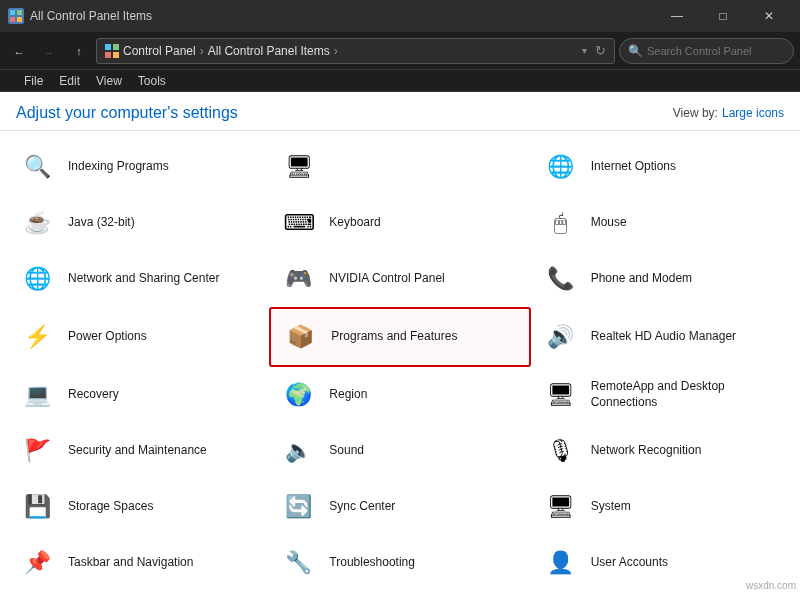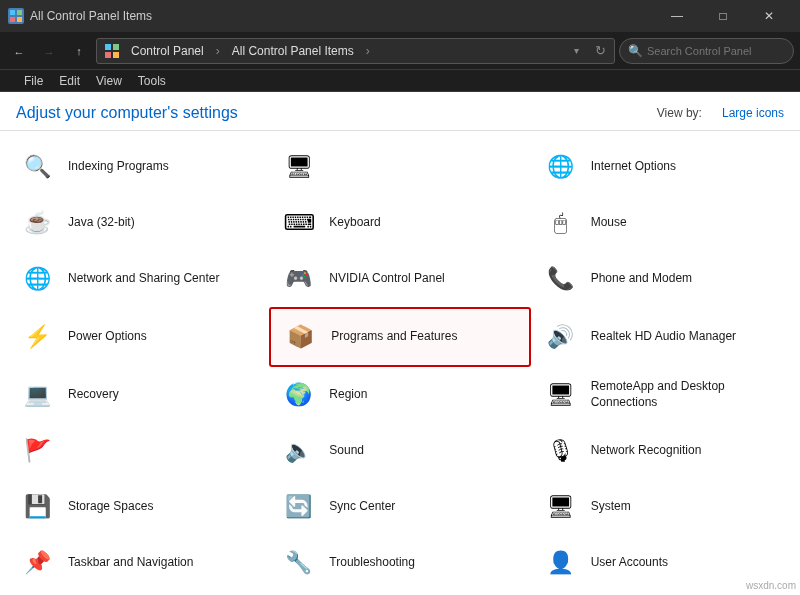--- a/index.html
+++ b/index.html
@@ -63,21 +63,21 @@
       flex: 1;
       background: #2d2d2d;
       border: 1px solid #555;
       border-radius: 3px;
       height: 26px;
       display: flex;
       align-items: center;
       padding: 0 8px;
       color: #ddd;
       font-size: 12px;
-      gap: 12px;
+      gap: 4px;
     }
     .path-sep { color: #888; }
     .search-box {
       width: 175px; height: 26px;
       background: #2d2d2d;
       border: 1px solid #555;
       border-radius: 13px;
       display: flex; align-items: center;
       padding: 0 8px;
       gap: 4px;
@@ -119,21 +119,21 @@
       align-items: center;
       padding: 12px 16px 8px 16px;
       border-bottom: 1px solid #e0e0e0;
     }
     .adjust-title {
       color: #0066cc;
       font-size: 16px;
       font-weight: 400;
     }
     .view-by {
-      display: flex; align-items: center; gap: 20px;
+      display: flex; align-items: center; gap: 4px;
       font-size: 12px; color: #444;
     }
     .view-by-label { color: #444; }
     .view-by-link { color: #0066cc; cursor: pointer; }
 
     
     .items-grid {
       display: grid;
       grid-template-columns: repeat(3, 1fr);
       padding: 8px 8px;
@@ -298,20 +298,21 @@
       <div class="grid-item">
         <div class="item-icon">🌍</div>
         <span class="item-label">Region</span>
       </div>
       <div class="grid-item">
         <div class="item-icon">🖥</div>
         <span class="item-label">RemoteApp and Desktop Connections</span>
       </div>
       <div class="grid-item">
         <div class="item-icon">🚩</div>
+        <span class="item-label">Security and Maintenance</span>
       </div>
       <div class="grid-item">
         <div class="item-icon">🔈</div>
         <span class="item-label">Sound</span>
       </div>
       <div class="grid-item">
         <div class="item-icon">🎙</div>
         <span class="item-label">Network Recognition</span>
       </div>
       <div class="grid-item">

